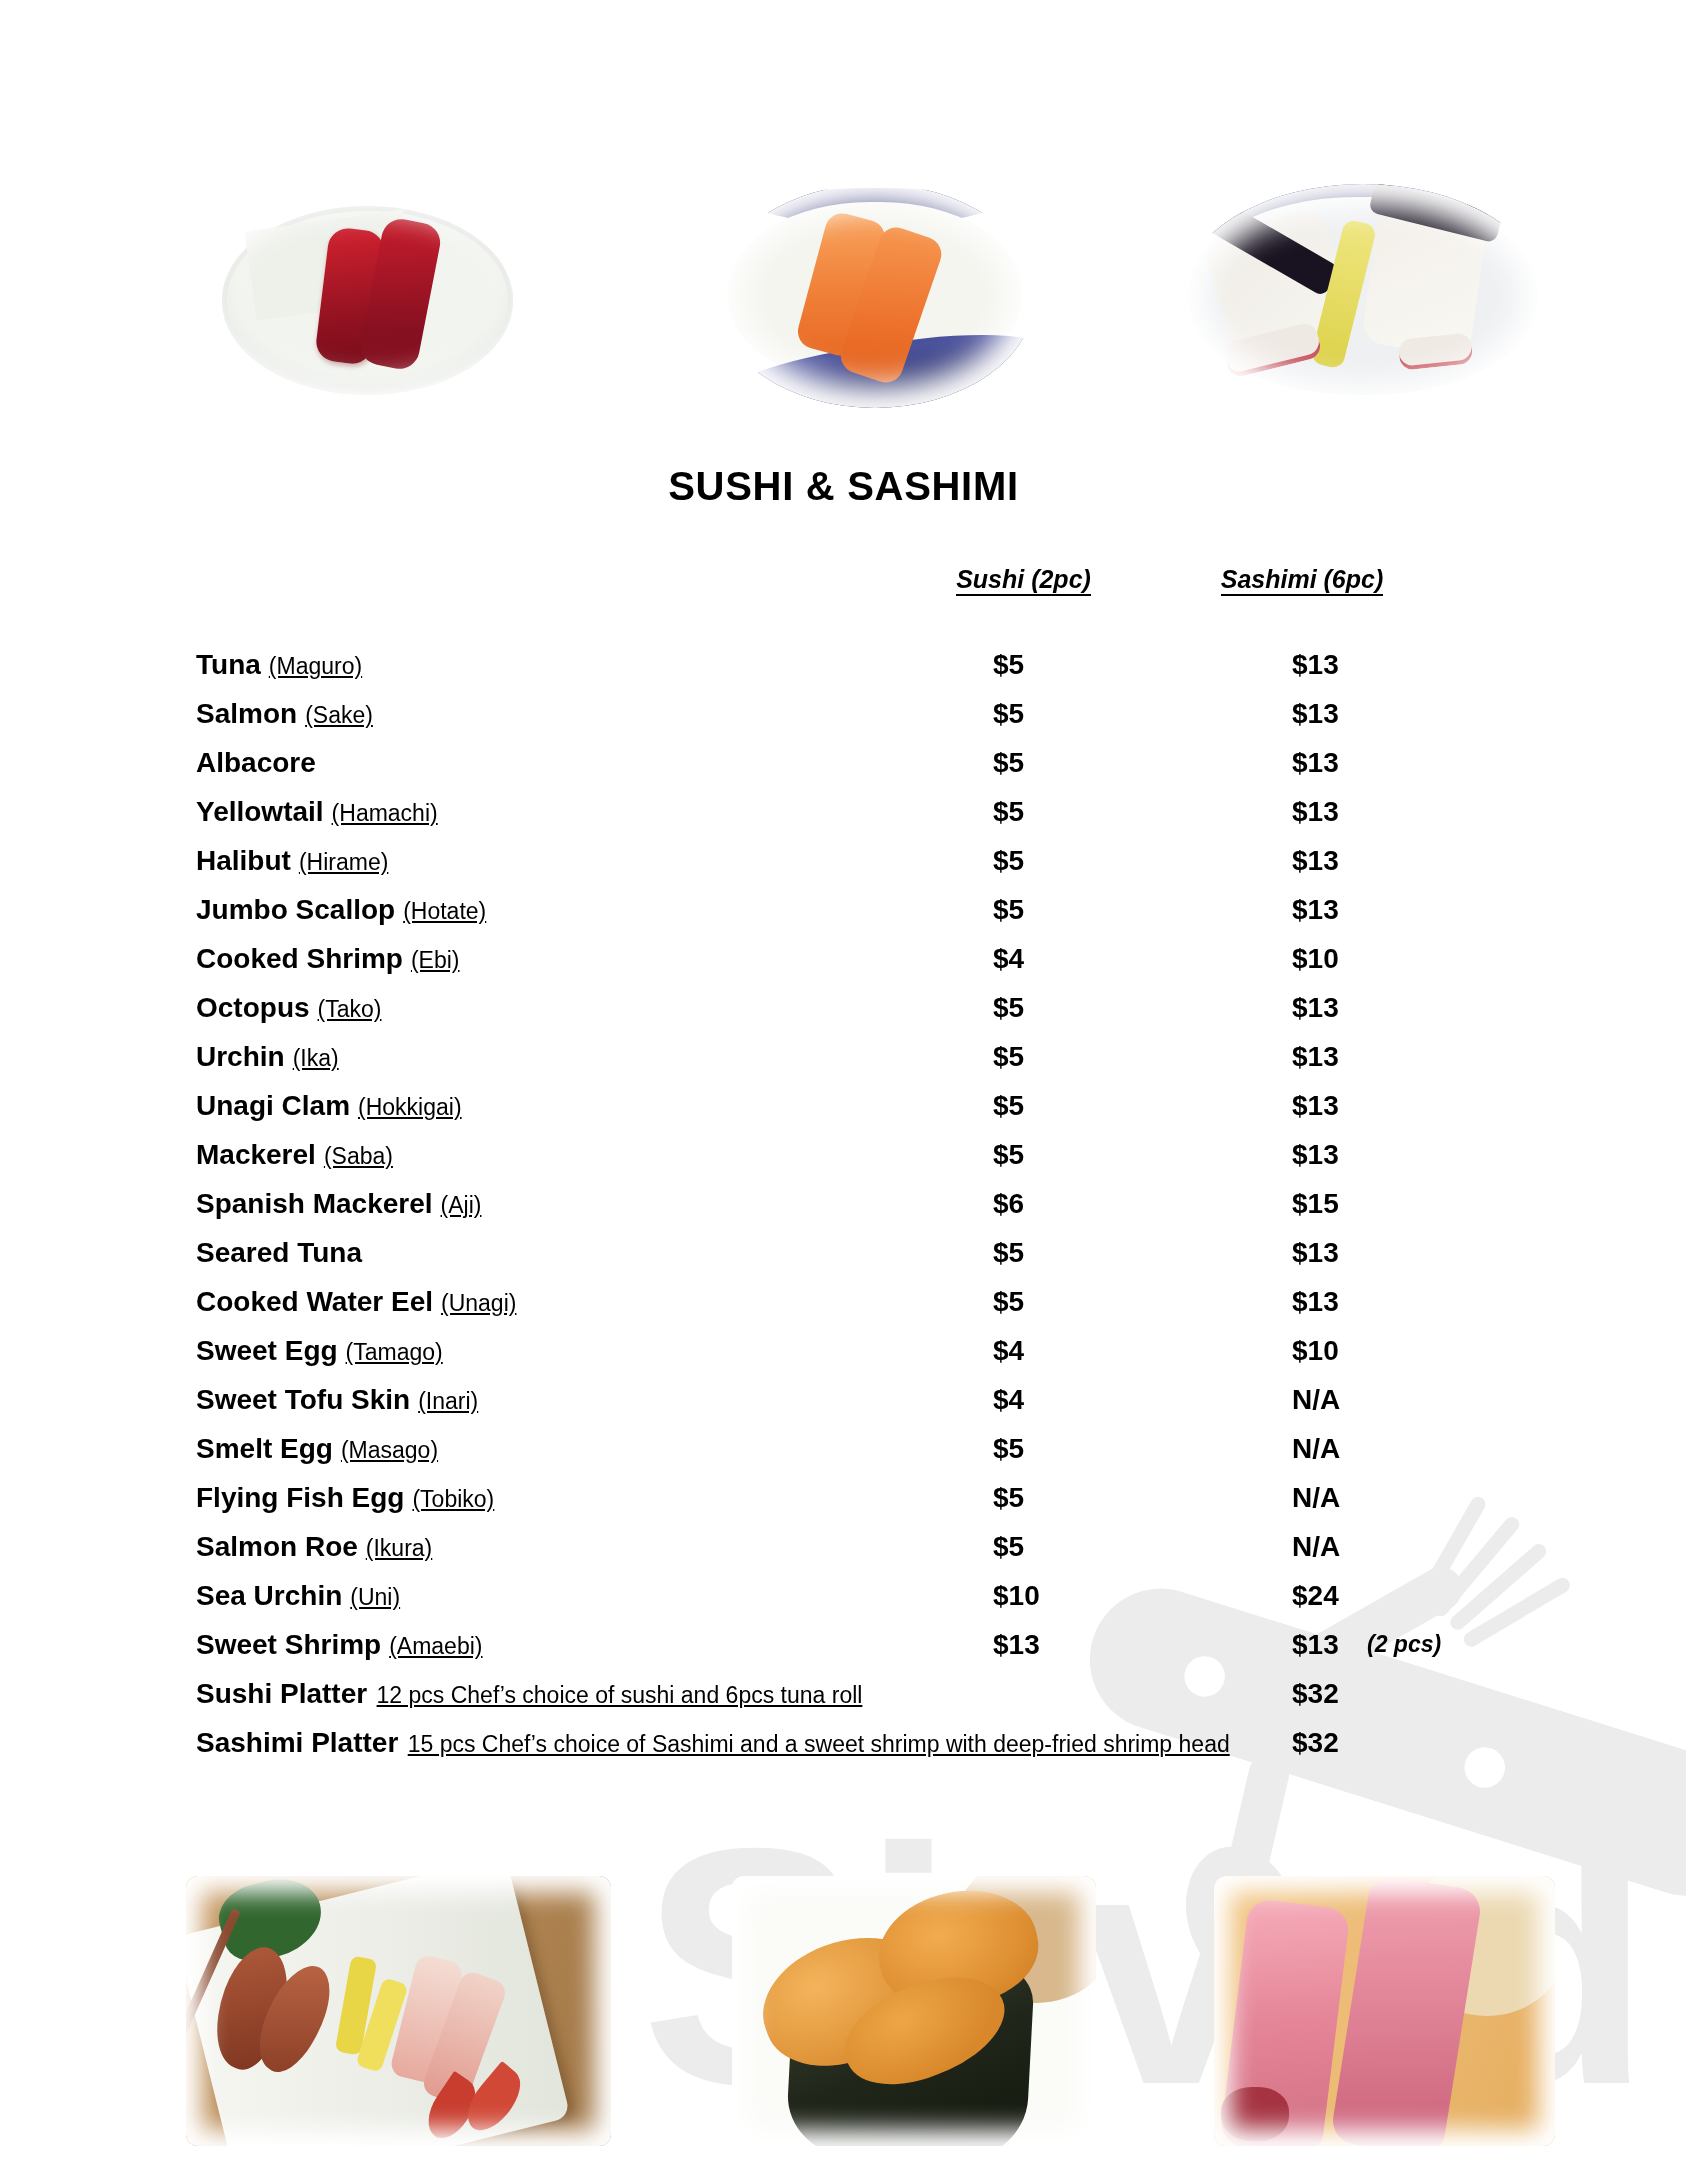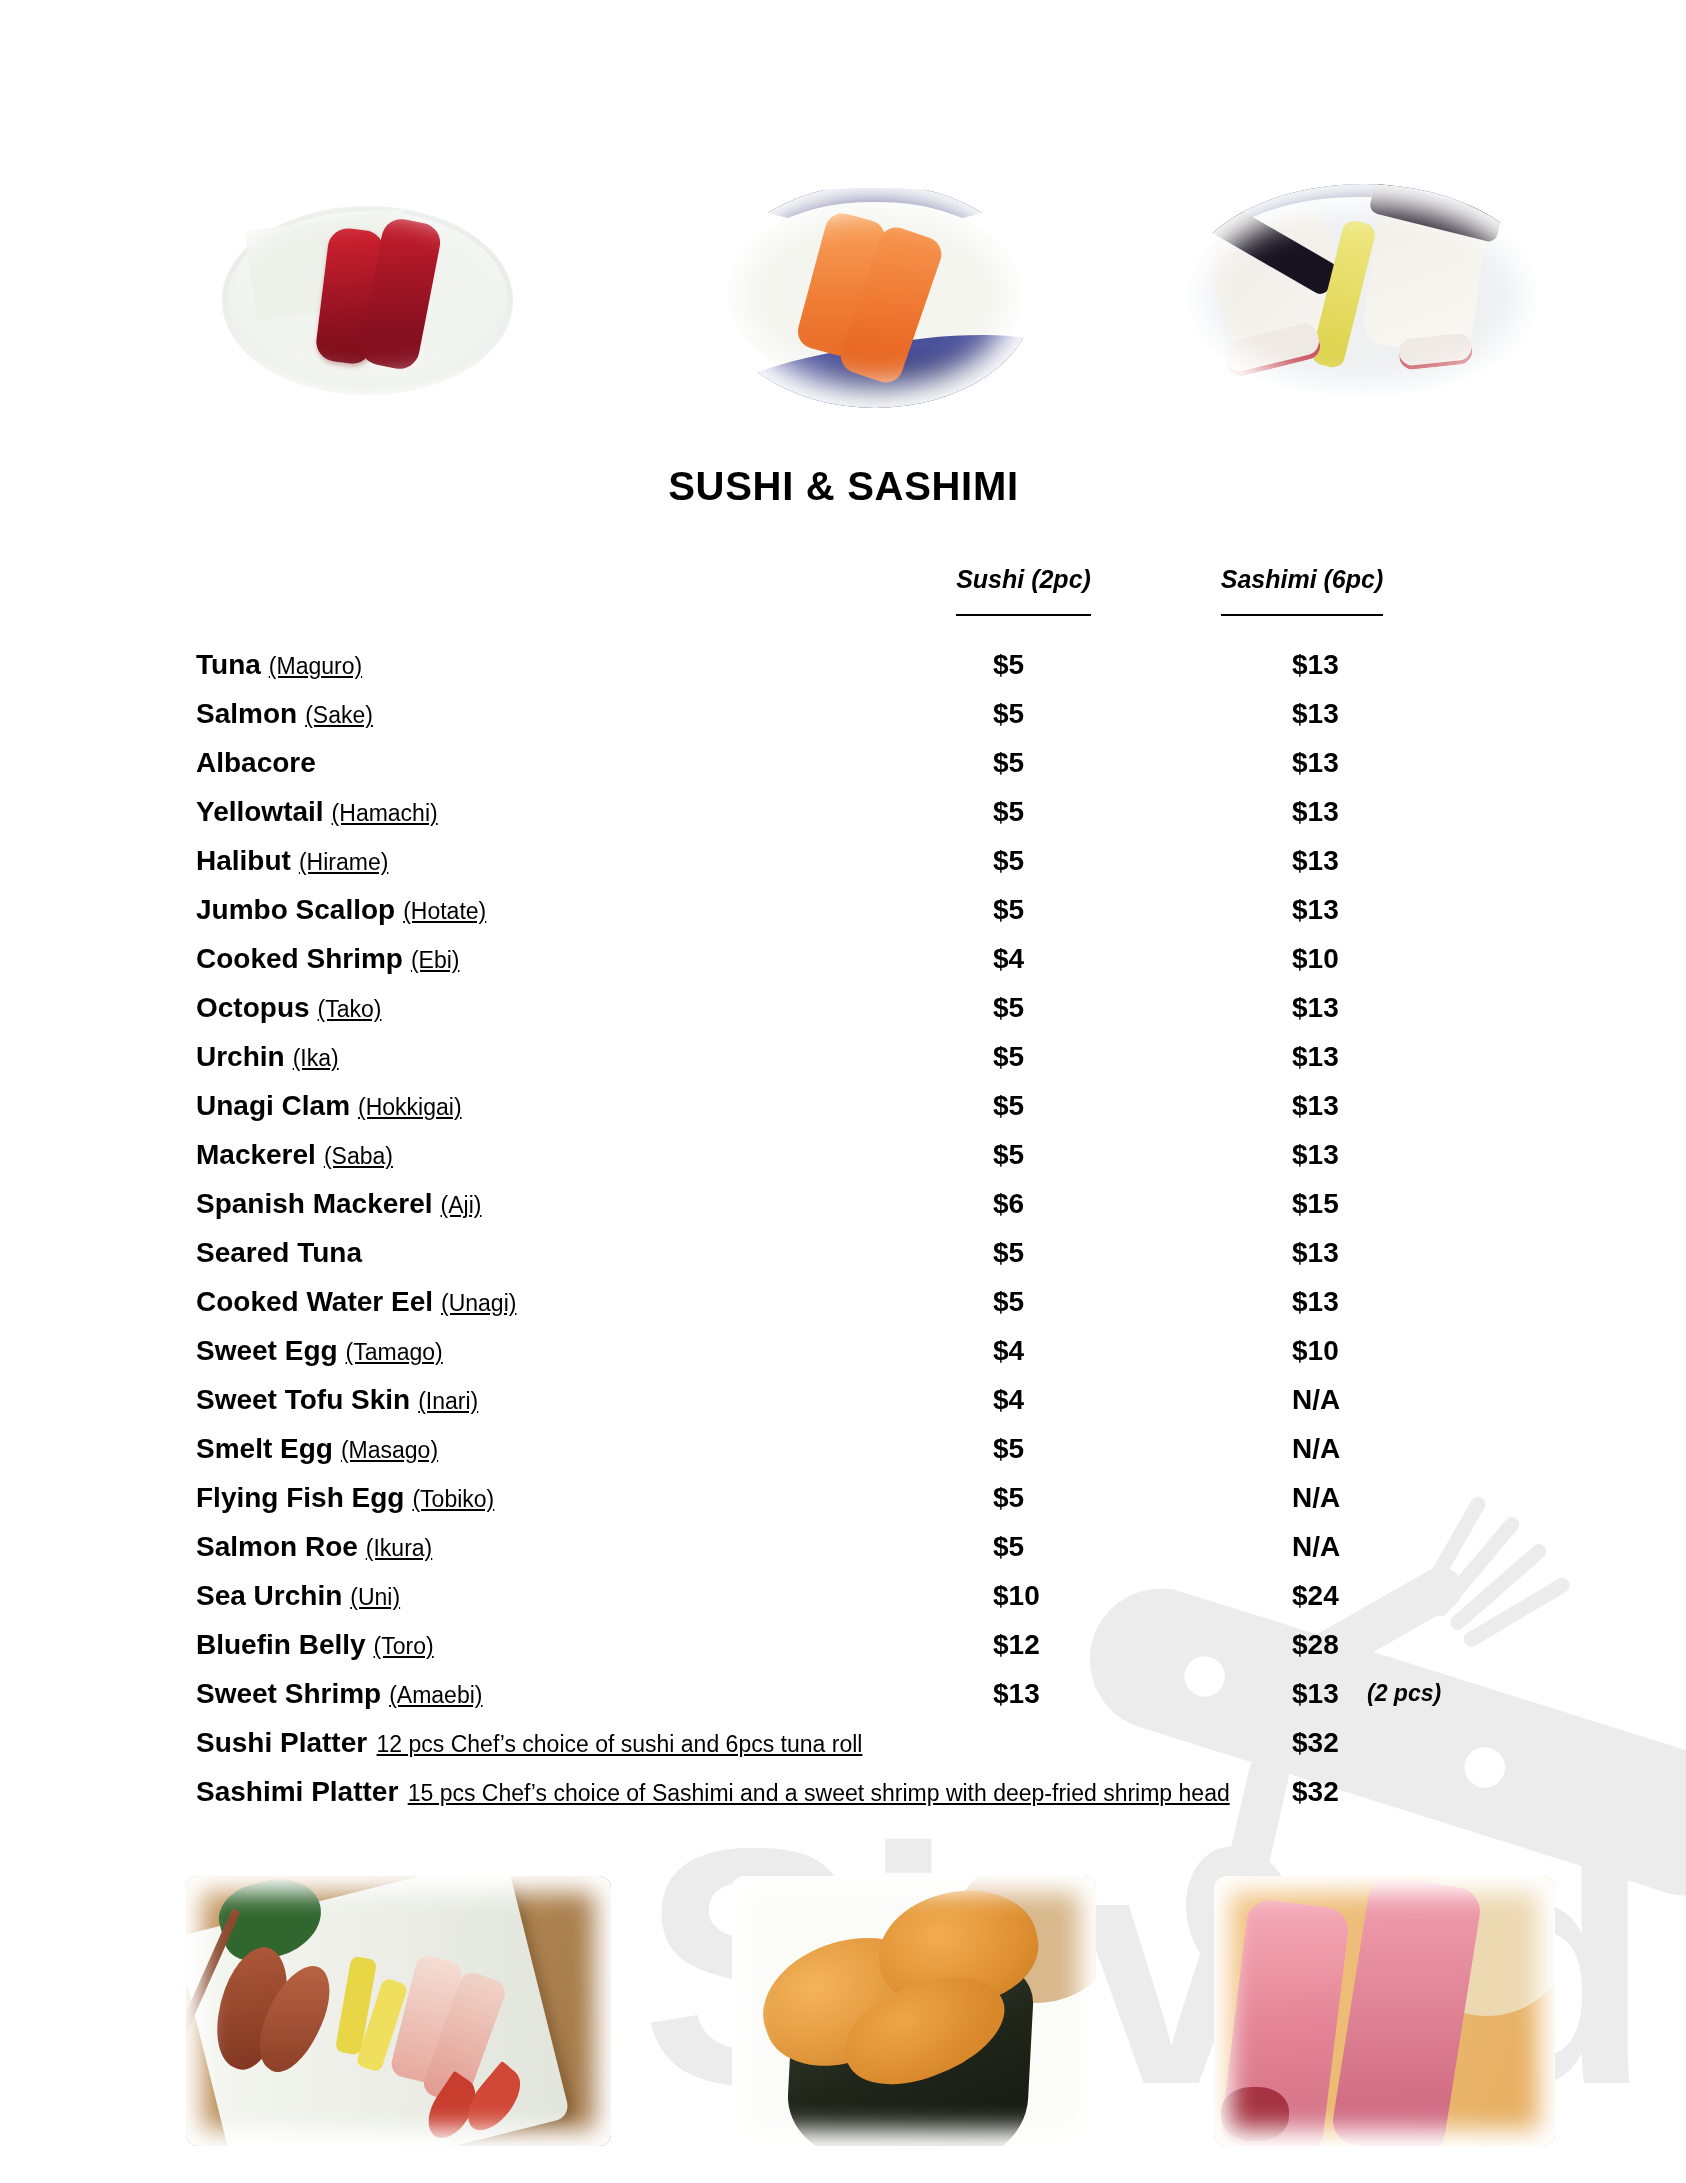--- a/index.html
+++ b/index.html
@@ -9,21 +9,21 @@
   
   .wm-logo{position:absolute;left:1046px;top:1484px;width:675px;height:675px;z-index:0;}
   .wm-text{position:absolute;left:641px;top:1798px;z-index:0;font-size:337px;line-height:1;
            font-weight:bold;color:#ececec;letter-spacing:-4px;white-space:nowrap;}
 
   
   .title{position:absolute;left:0;top:464px;width:1687px;margin:0;text-align:center;z-index:2;
          font-size:40px;font-weight:bold;letter-spacing:0.7px;}
   .col-head{position:absolute;top:565px;z-index:2;font-size:25px;font-weight:bold;font-style:italic;
             text-align:center;}
-  .col-head span{display:inline-block;border-bottom:2.7px solid #000;padding-bottom:20px;}
+  .col-head span{display:inline-block;border-bottom:2.7px solid #000;padding-bottom:0;}
   #head-sushi{left:939px;width:169px;}
   #head-sashimi{left:1201px;width:202px;}
 
   #menu-rows{position:absolute;left:196px;top:640px;width:1383px;z-index:2;}
   .row{position:relative;height:49px;line-height:49px;white-space:nowrap;}
   .nm{font-size:28px;font-weight:bold;}
   .jp{font-size:23px;margin-left:8px;text-decoration:underline;}
   .desc{font-size:23px;margin-left:9.4px;text-decoration:underline;}
   .price{position:absolute;top:0;font-size:28px;font-weight:bold;line-height:49px;}
   .c1{left:797px;}
@@ -302,26 +302,20 @@
     
   </div>
 
   <div class="row">
     <span class="nm">Sea Urchin</span><span class="jp">(Uni)</span>
     <span class="price c1">$10</span>
     <span class="price c2">$24</span>
     
   </div>
 
-  <div class="row">
-    <span class="nm">Bluefin Belly</span><span class="jp">(Toro)</span>
-    <span class="price c1">$12</span>
-    <span class="price c2">$28</span>
-    
-  </div>
 
   <div class="row">
     <span class="nm">Sweet Shrimp</span><span class="jp">(Amaebi)</span>
     <span class="price c1">$13</span>
     <span class="price c2">$13</span>
     <span class="note">(2 pcs)</span>
   </div>
 
   <div class="row">
     <span class="nm">Sushi Platter</span><span class="desc">12 pcs Chef’s choice of sushi and 6pcs tuna roll</span>

